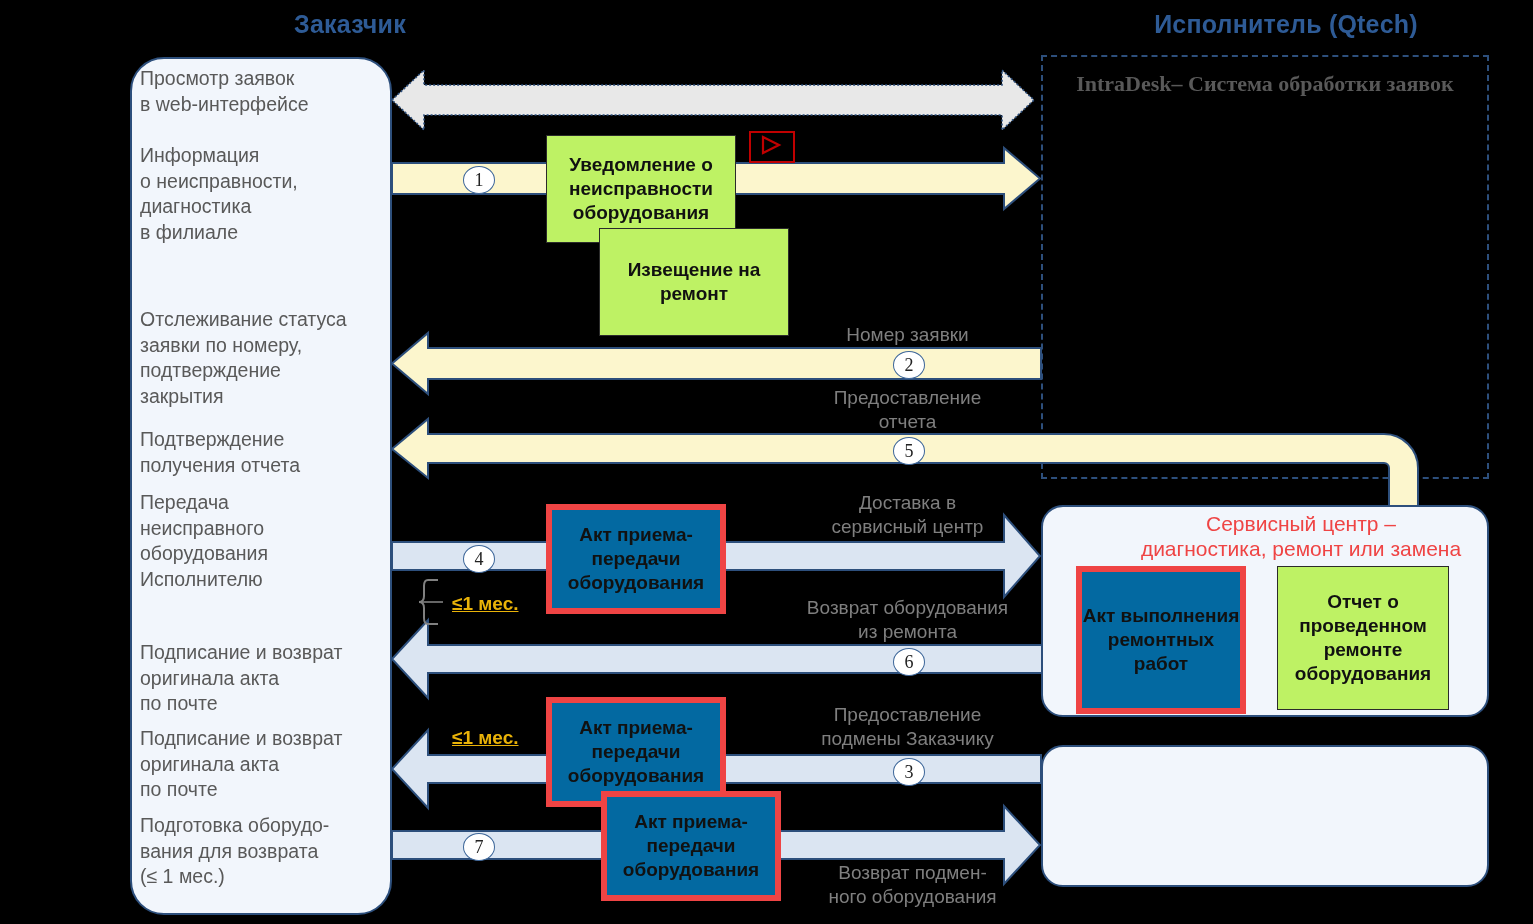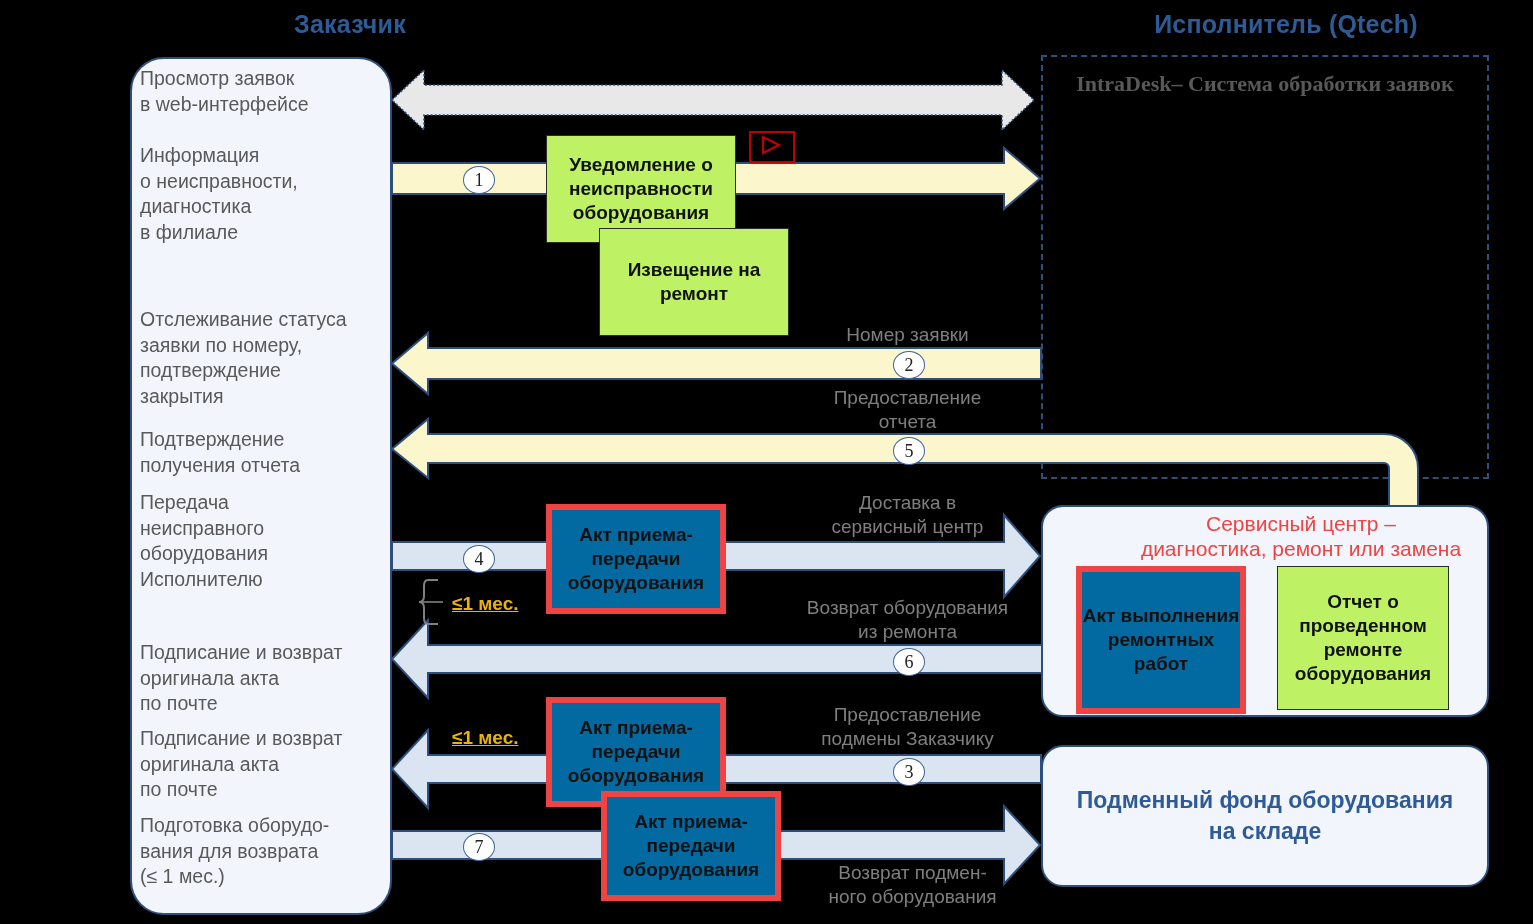--- a/index.html
+++ b/index.html
@@ -157,22 +157,20 @@
   <div class="abs note white" style="left:1076px;top:566px;width:170px;height:148px;">Акт
 выполнения
 ремонтных
 работ</div>
   <div class="abs note yellow" style="left:1277px;top:566px;width:172px;height:144px;">Отчет
 о проведенном
 ремонте
 оборудования</div>
 
   <div class="abs panel-sm" style="left:1041px;top:745px;width:448px;height:142px;"></div>
-  <div class="panel-bold" style="left:1041px;top:785px;width:448px;">Подменный фонд оборудования
-на складе</div>
 
   <div class="abs note yellow" style="left:546px;top:135px;width:190px;height:108px;">Уведомление
 о неисправности
 оборудования</div>
   <div class="abs note yellow" style="left:599px;top:228px;width:190px;height:108px;">Извещение на
 ремонт</div>
   <div class="abs note white" style="left:546px;top:504px;width:180px;height:110px;">Акт
 приема-
 передачи
 оборудования</div>

